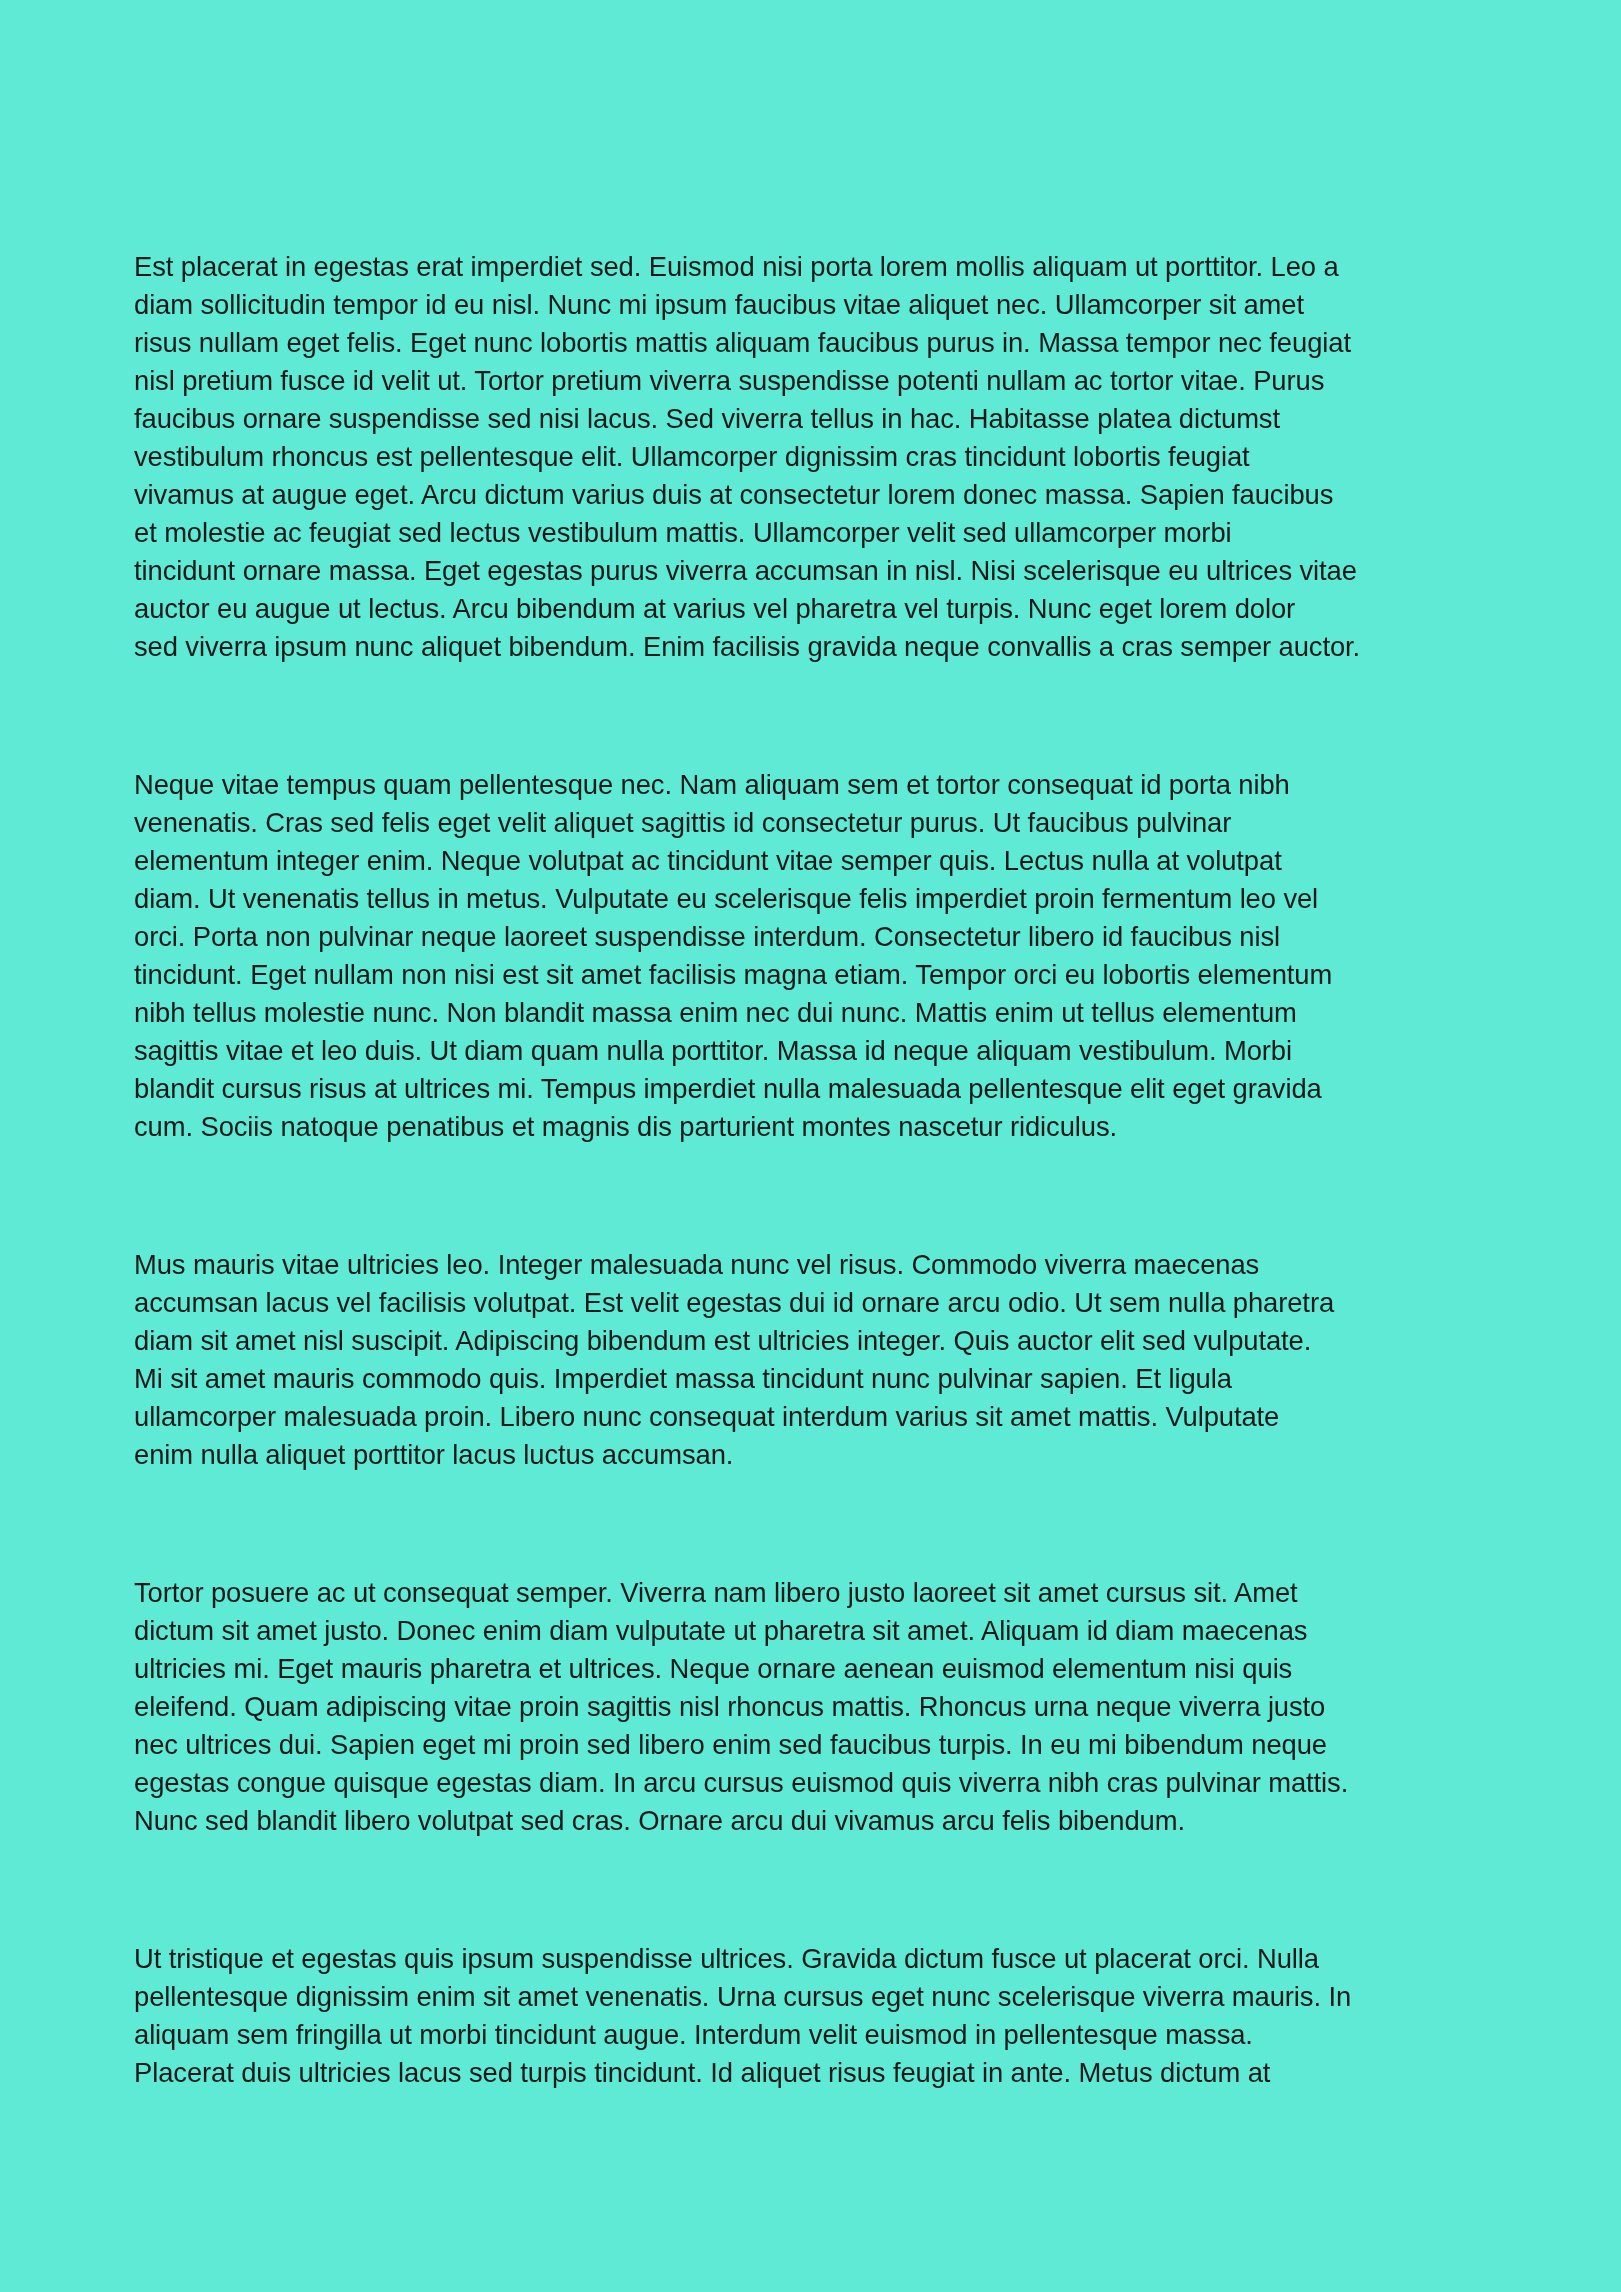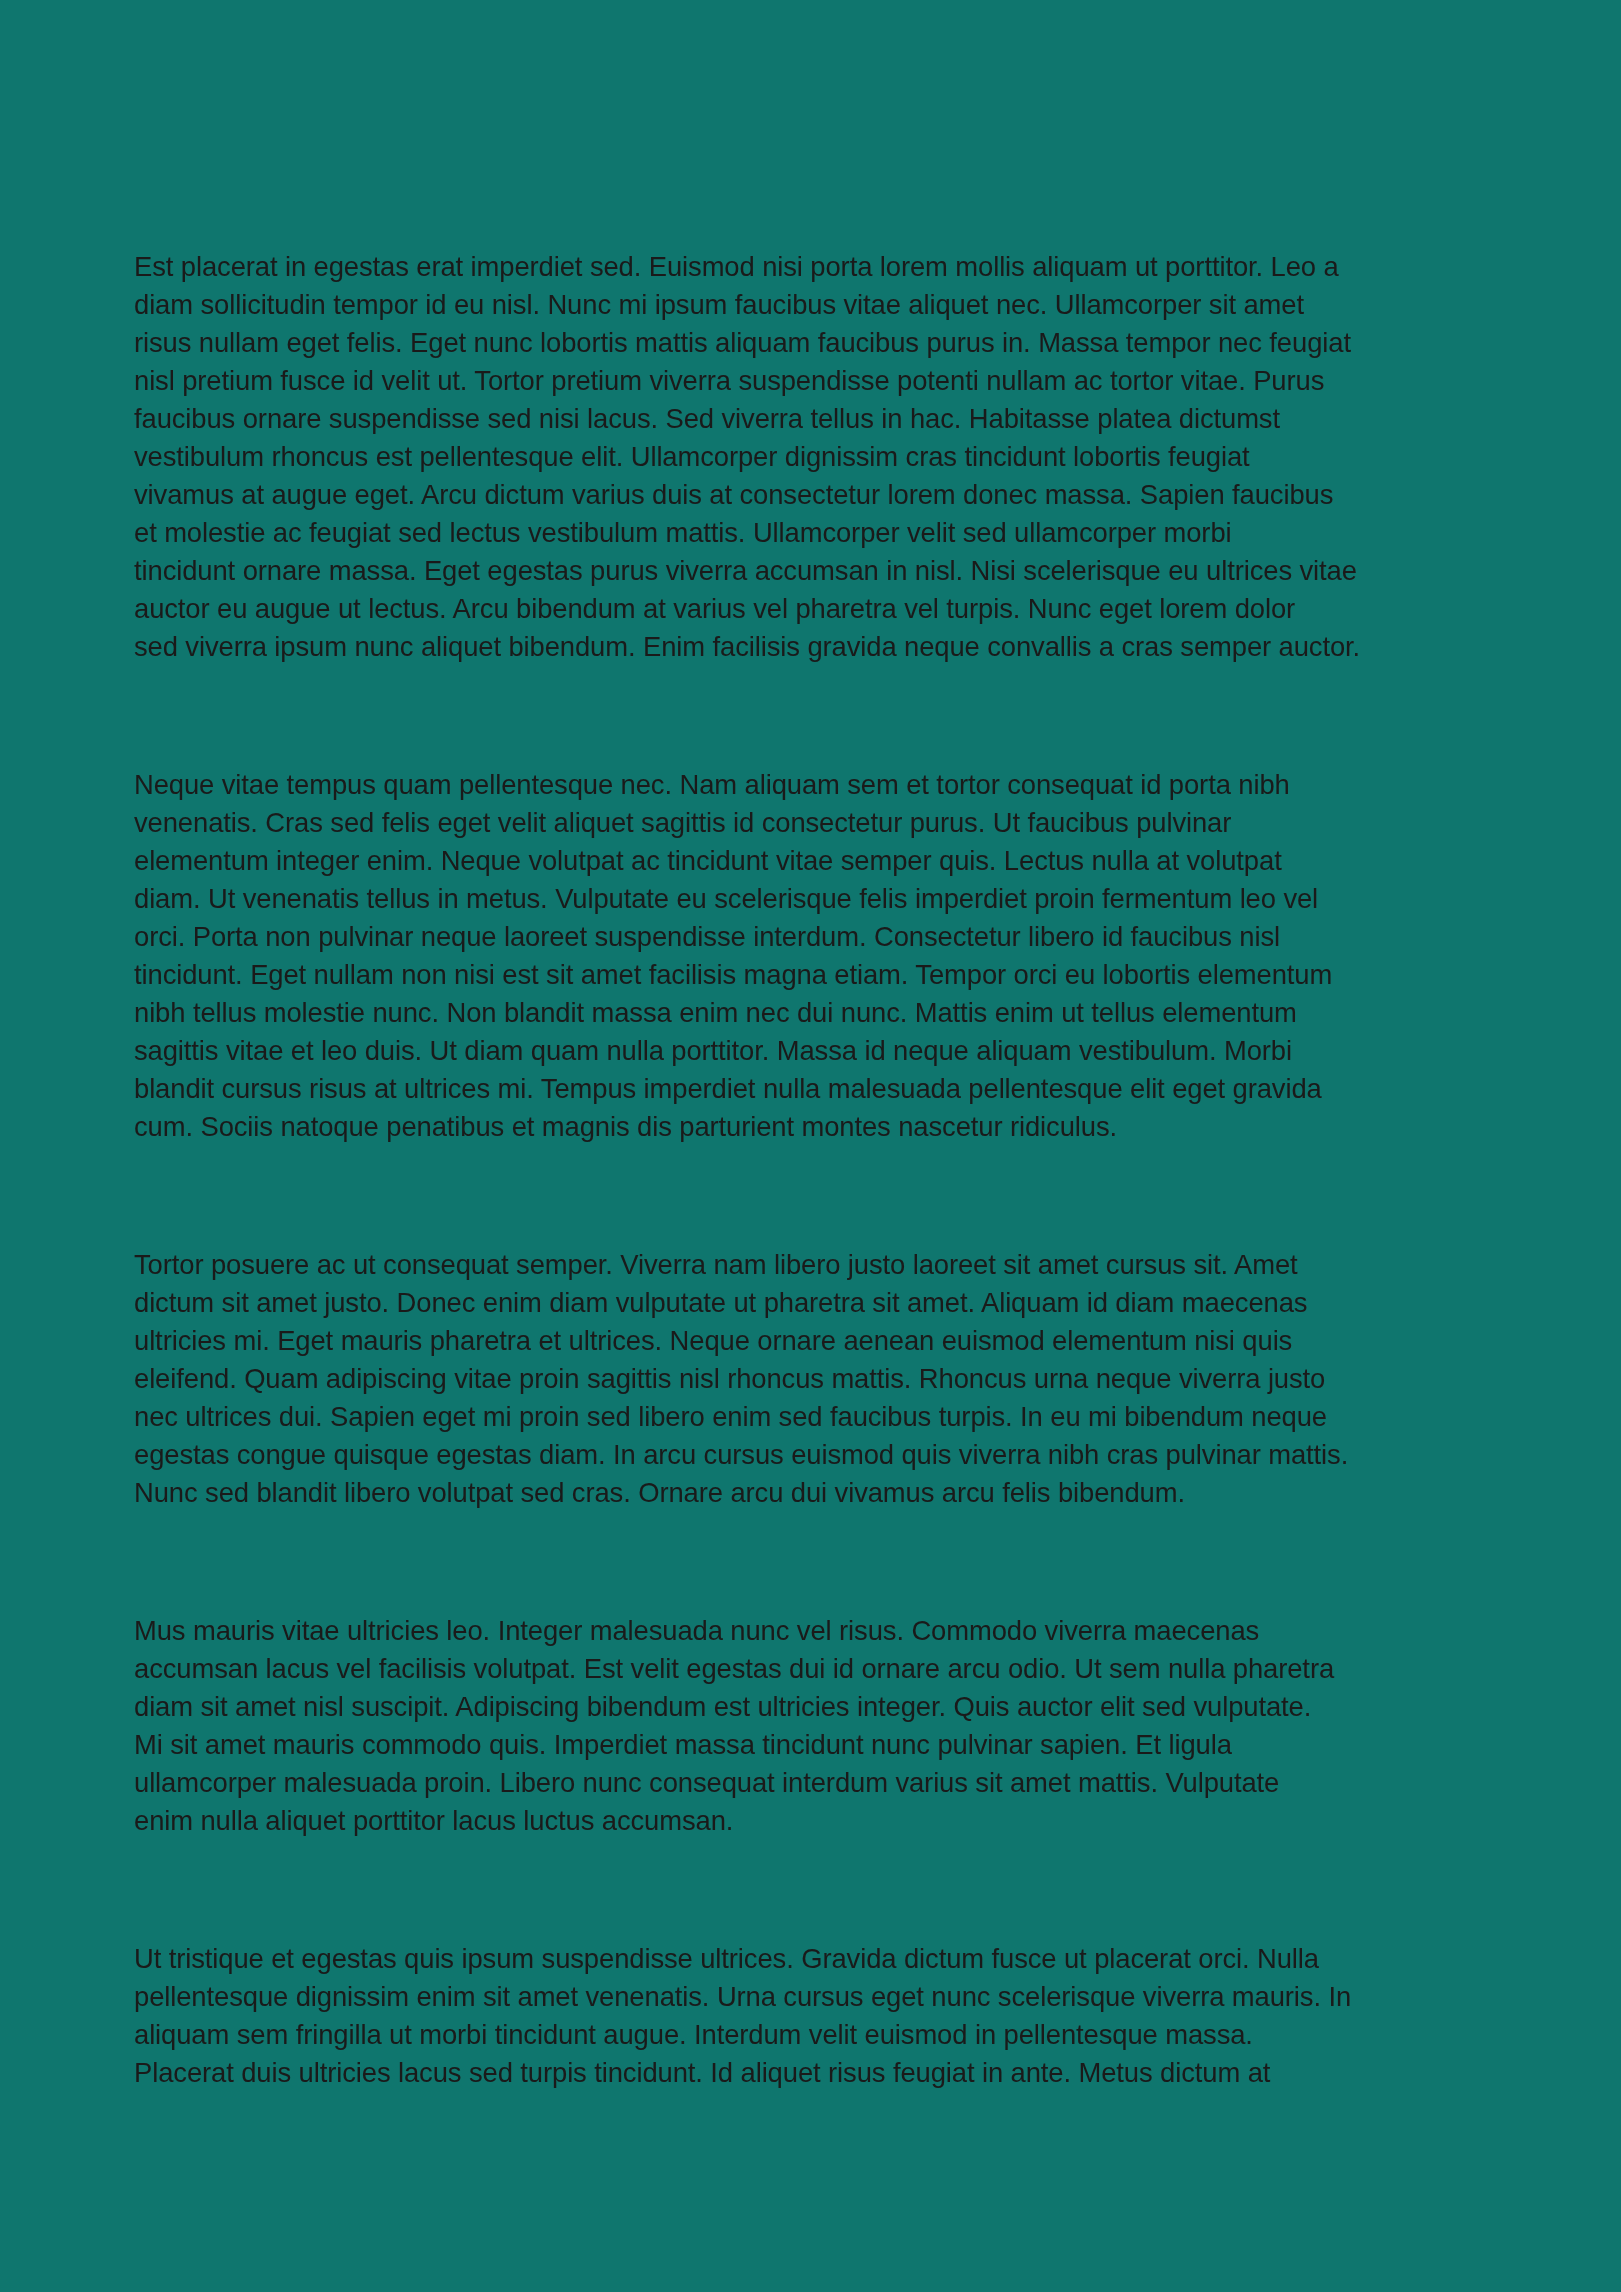--- a/index.html
+++ b/index.html
@@ -4,21 +4,21 @@
 <style>
   html, body {
     margin: 0;
     padding: 0;
     background: #ffffff;
   }
   .page {
     position: relative;
     width: 1621px;
     height: 2293px;
-    background: #0f766e;
+    background: #5eead4;
     overflow: hidden;
   }
   .content {
     position: absolute;
     top: 248px;
     left: 134px;
     width: 1487px;
   }
   .para {
     margin: 0 0 100px 0;
@@ -53,32 +53,32 @@
     <p class="para">Neque vitae tempus quam pellentesque nec. Nam aliquam sem et tortor consequat id porta nibh
 venenatis. Cras sed felis eget velit aliquet sagittis id consectetur purus. Ut faucibus pulvinar
 elementum integer enim. Neque volutpat ac tincidunt vitae semper quis. Lectus nulla at volutpat
 diam. Ut venenatis tellus in metus. Vulputate eu scelerisque felis imperdiet proin fermentum leo vel
 orci. Porta non pulvinar neque laoreet suspendisse interdum. Consectetur libero id faucibus nisl
 tincidunt. Eget nullam non nisi est sit amet facilisis magna etiam. Tempor orci eu lobortis elementum
 nibh tellus molestie nunc. Non blandit massa enim nec dui nunc. Mattis enim ut tellus elementum
 sagittis vitae et leo duis. Ut diam quam nulla porttitor. Massa id neque aliquam vestibulum. Morbi
 blandit cursus risus at ultrices mi. Tempus imperdiet nulla malesuada pellentesque elit eget gravida
 cum. Sociis natoque penatibus et magnis dis parturient montes nascetur ridiculus.</p>
+    <p class="para">Mus mauris vitae ultricies leo. Integer malesuada nunc vel risus. Commodo viverra maecenas
+accumsan lacus vel facilisis volutpat. Est velit egestas dui id ornare arcu odio. Ut sem nulla pharetra
+diam sit amet nisl suscipit. Adipiscing bibendum est ultricies integer. Quis auctor elit sed vulputate.
+Mi sit amet mauris commodo quis. Imperdiet massa tincidunt nunc pulvinar sapien. Et ligula
+ullamcorper malesuada proin. Libero nunc consequat interdum varius sit amet mattis. Vulputate
+enim nulla aliquet porttitor lacus luctus accumsan.</p>
     <p class="para">Tortor posuere ac ut consequat semper. Viverra nam libero justo laoreet sit amet cursus sit. Amet
 dictum sit amet justo. Donec enim diam vulputate ut pharetra sit amet. Aliquam id diam maecenas
 ultricies mi. Eget mauris pharetra et ultrices. Neque ornare aenean euismod elementum nisi quis
 eleifend. Quam adipiscing vitae proin sagittis nisl rhoncus mattis. Rhoncus urna neque viverra justo
 nec ultrices dui. Sapien eget mi proin sed libero enim sed faucibus turpis. In eu mi bibendum neque
 egestas congue quisque egestas diam. In arcu cursus euismod quis viverra nibh cras pulvinar mattis.
 Nunc sed blandit libero volutpat sed cras. Ornare arcu dui vivamus arcu felis bibendum.</p>
-    <p class="para">Mus mauris vitae ultricies leo. Integer malesuada nunc vel risus. Commodo viverra maecenas
-accumsan lacus vel facilisis volutpat. Est velit egestas dui id ornare arcu odio. Ut sem nulla pharetra
-diam sit amet nisl suscipit. Adipiscing bibendum est ultricies integer. Quis auctor elit sed vulputate.
-Mi sit amet mauris commodo quis. Imperdiet massa tincidunt nunc pulvinar sapien. Et ligula
-ullamcorper malesuada proin. Libero nunc consequat interdum varius sit amet mattis. Vulputate
-enim nulla aliquet porttitor lacus luctus accumsan.</p>
     <p class="para">Ut tristique et egestas quis ipsum suspendisse ultrices. Gravida dictum fusce ut placerat orci. Nulla
 pellentesque dignissim enim sit amet venenatis. Urna cursus eget nunc scelerisque viverra mauris. In
 aliquam sem fringilla ut morbi tincidunt augue. Interdum velit euismod in pellentesque massa.
 Placerat duis ultricies lacus sed turpis tincidunt. Id aliquet risus feugiat in ante. Metus dictum at</p>
   </div>
 </div>
 
 
 </body></html>

